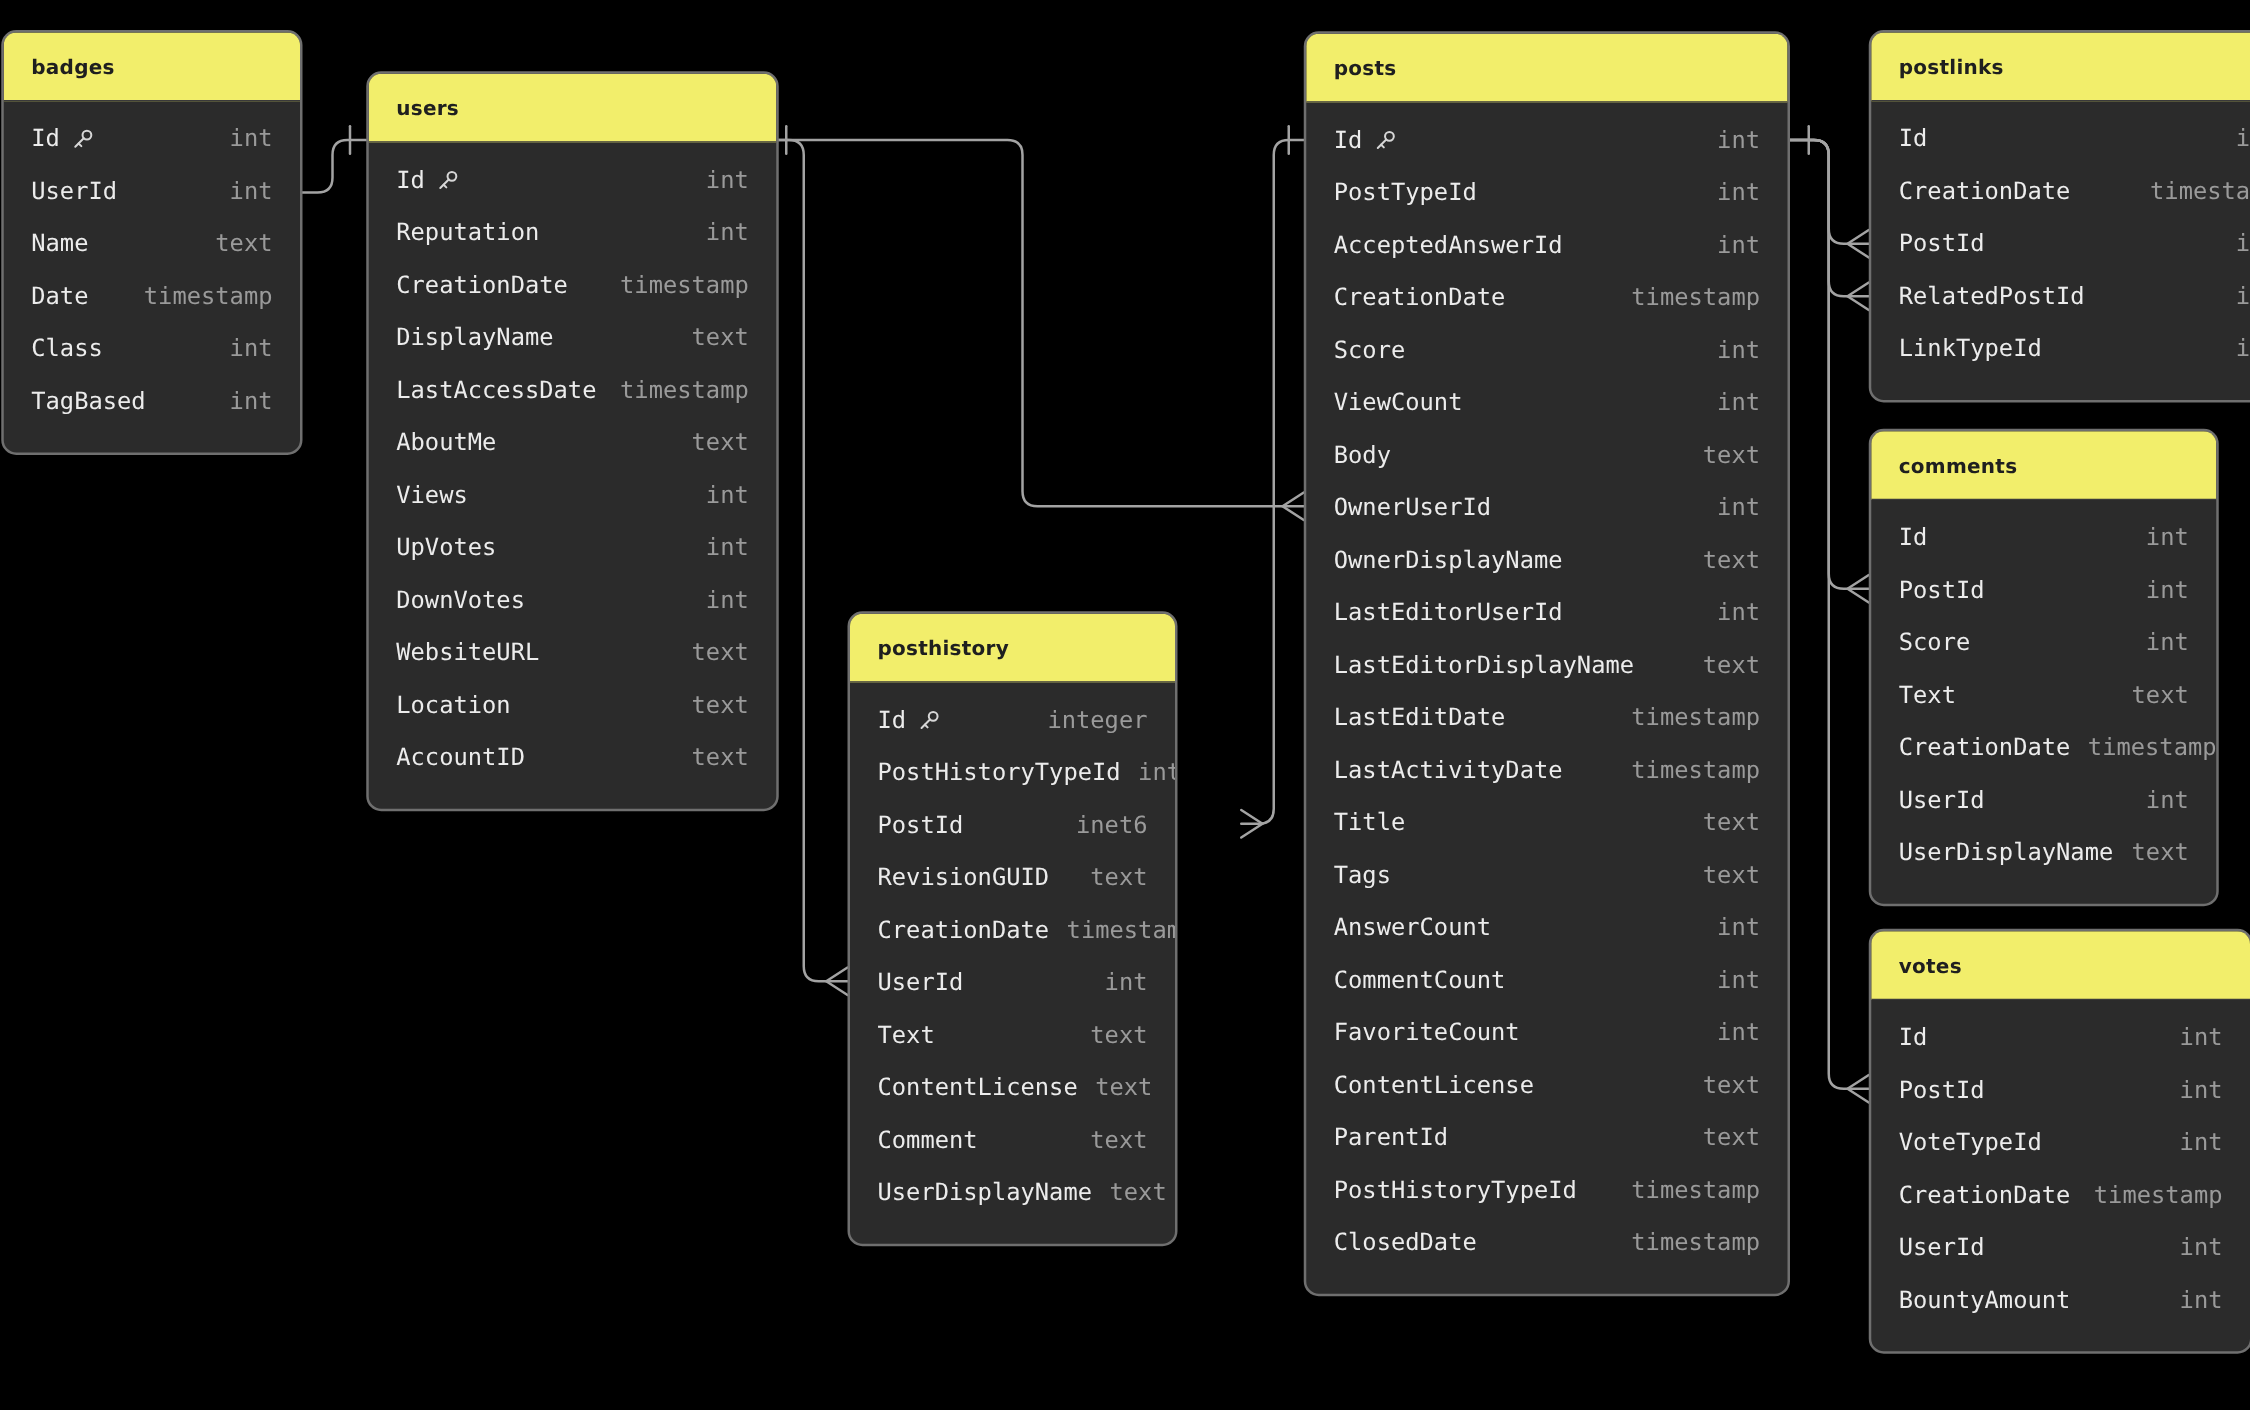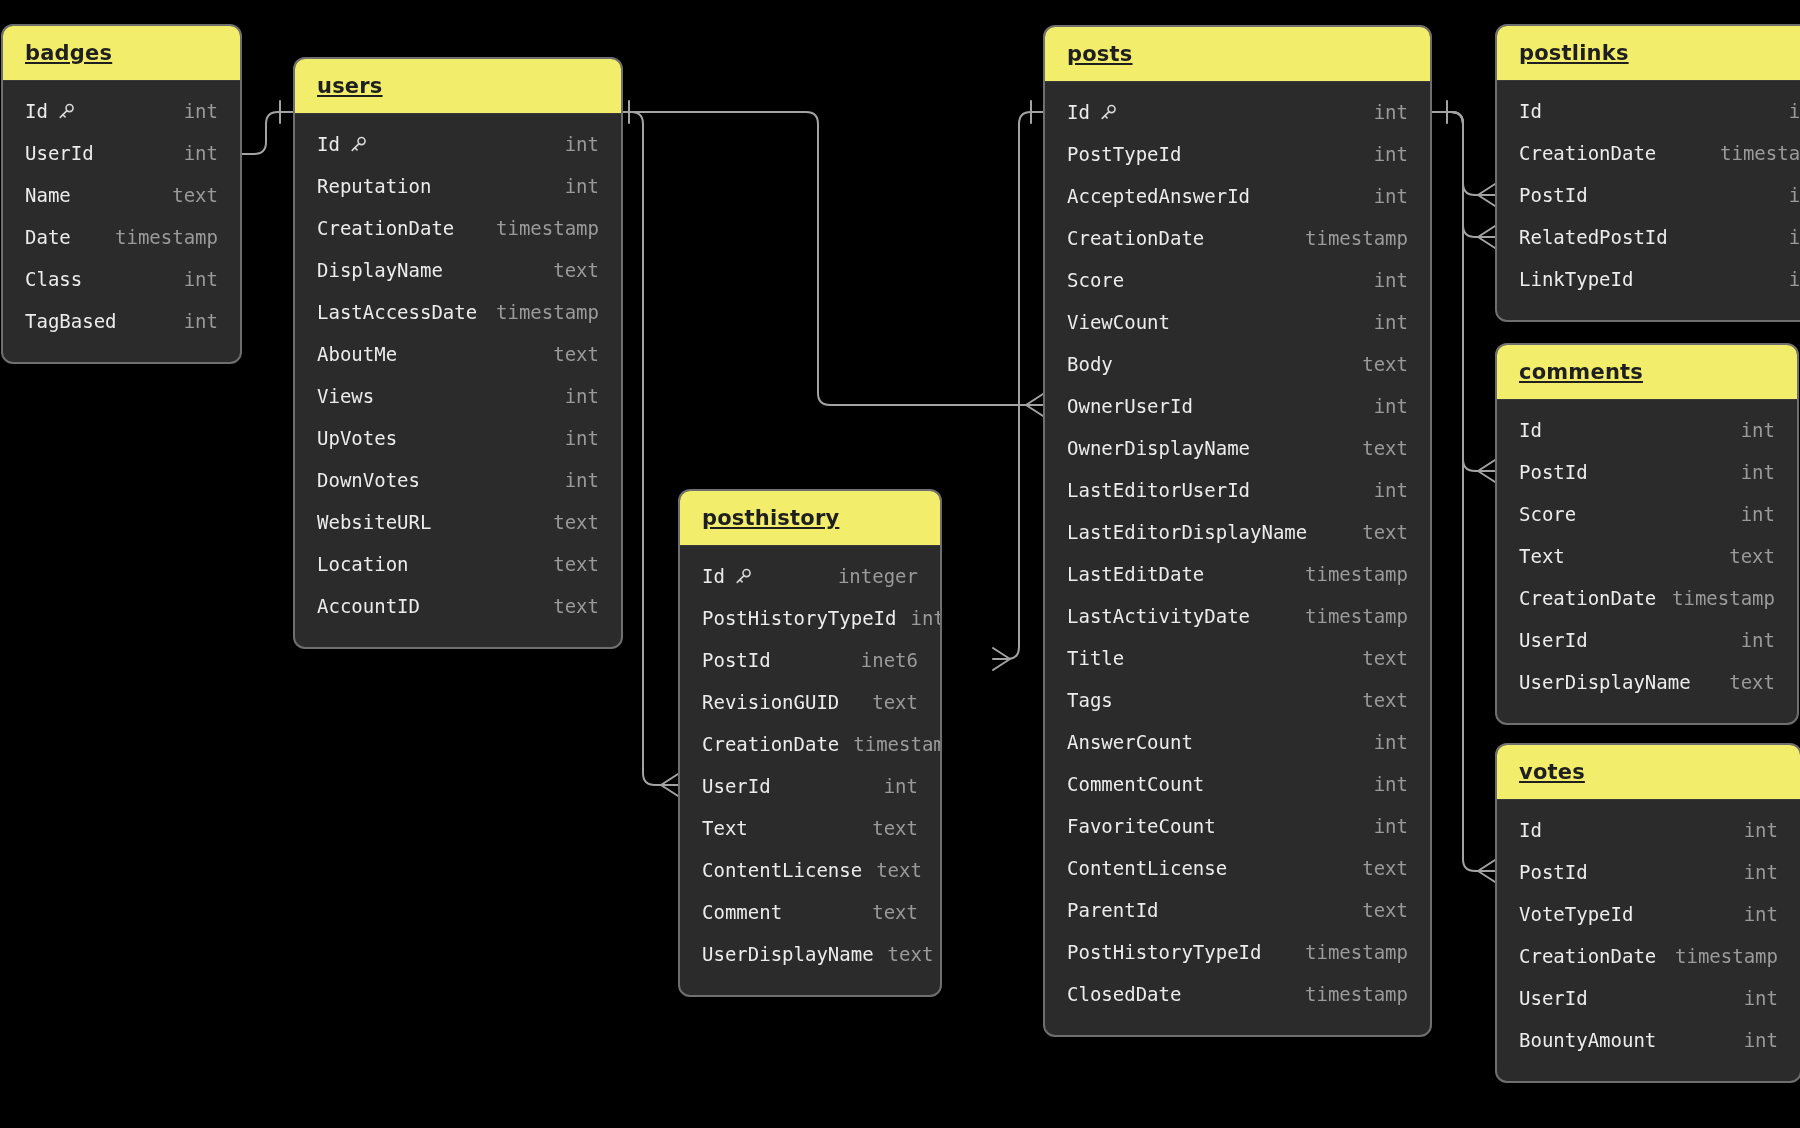--- a/index.html
+++ b/index.html
@@ -32,24 +32,23 @@
     background: #f2ee6b;
     height: 54px;
     display: flex;
     align-items: center;
     padding: 0 22px;
     border-bottom: 1px solid #3a3a3a;
   }
   .tname {
     font-family: "DejaVu Sans", "Liberation Sans", sans-serif;
     font-weight: 700;
-    font-size: 21px;
+    font-size: 16px;
     color: #1f1f1f;
     letter-spacing: 0.2px;
-    text-decoration: underline;
   }
   .tbody { padding: 9px 0 20px 0; }
   .row {
     height: 42px;
     display: flex;
     align-items: center;
     padding: 0 22px;
     justify-content: space-between;
   }
   .fname {
@@ -487,21 +486,21 @@
           <span class="ftype">int</span>
         </div>
         <div class="row">
           <span class="fname">
             <span>LinkTypeId</span>
           </span>
           <span class="ftype">int</span>
         </div>
       </div>
   </div>
-    <div class="table" style="left: 1495px; top: 343px; width: 304px;">
+    <div class="table" style="left: 1495px; top: 343px; width: 280px;">
     <div class="thead">
       <span class="tname">comments</span>
     </div>
     <div class="tbody">
         <div class="row">
           <span class="fname">
             <span>Id</span>
           </span>
           <span class="ftype">int</span>
         </div>

